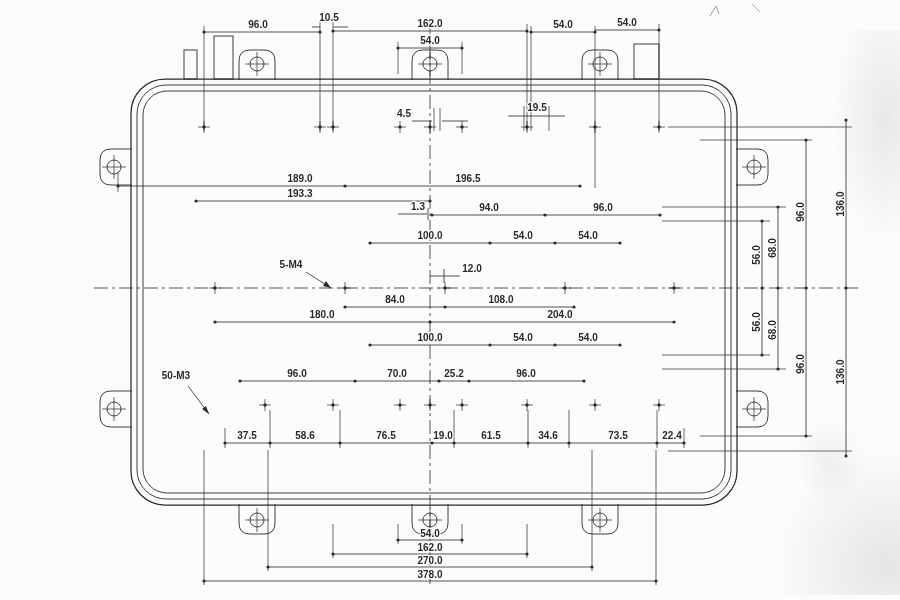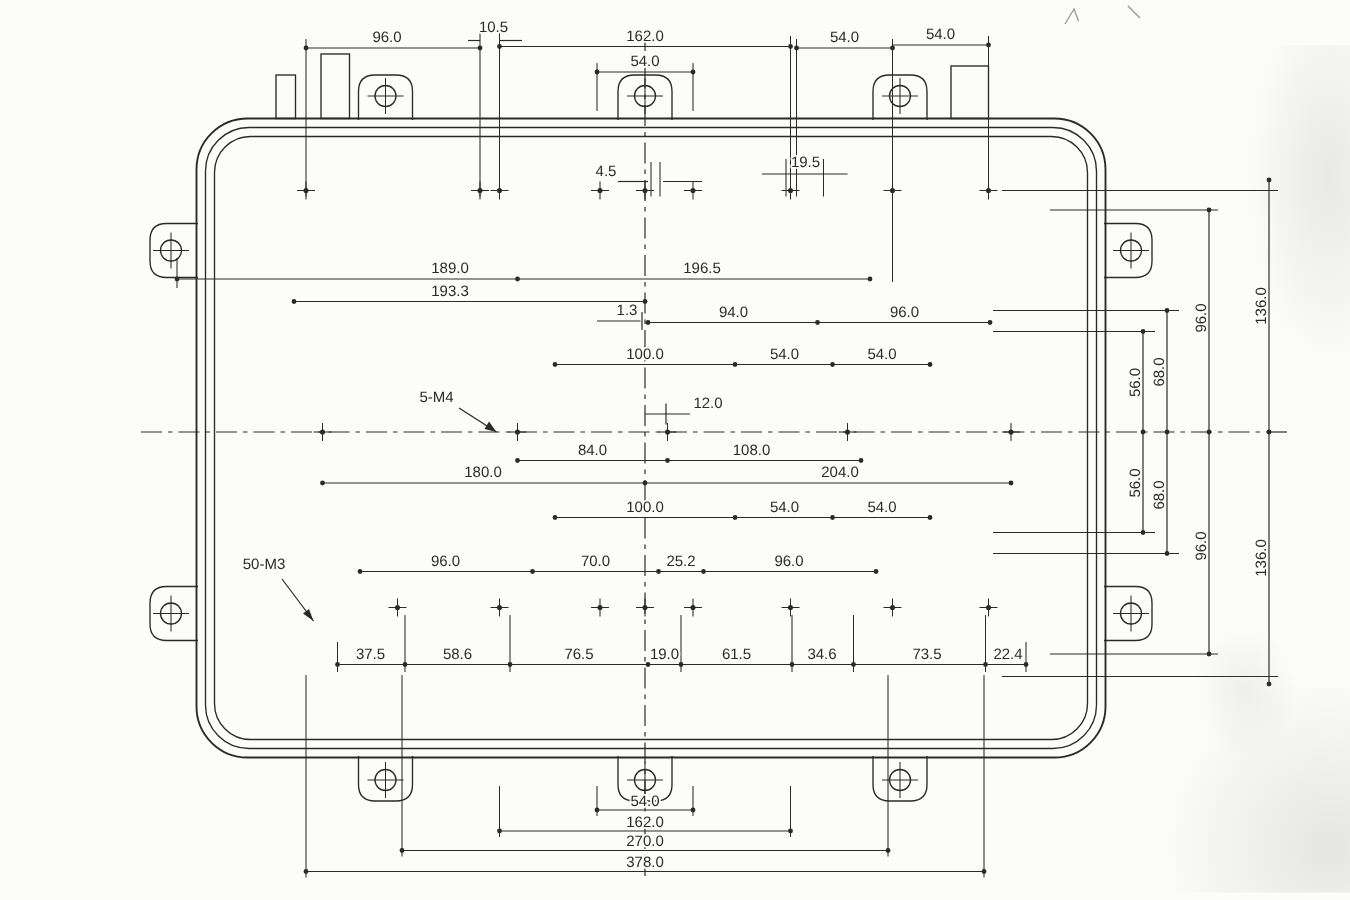--- a/index.html
+++ b/index.html
@@ -1,19 +1,19 @@
 <!DOCTYPE html>
 <html style="--ink: #2a2a2a; --bg: #fcfcfa;"><head>
 <meta charset="utf-8">
 <title>Drawing</title>
 <style>
   :root { --ink:#2a2a2a; --bg:#fcfcfa; }
   html,body { margin:0; padding:0; }
   body { width:900px; height:600px; font-family:"Liberation Sans", sans-serif; background:#fff; }
-  .stage { position:relative; width:900px; height:600px; background:var(--bg); overflow:hidden; }
+  .stage { position:relative; width:900px; height:600px; background:var(--bg); overflow:hidden;font-weight:bold; }
   svg { display:block; }
 
   .body-ln { fill:none; stroke:var(--ink); stroke-width:1.25; }
   .body-ln2 { fill:none; stroke:var(--ink); stroke-width:0.9; }
   .cl { stroke:var(--ink); stroke-width:0.8; stroke-dasharray:14 4 3 4; fill:none; }
   .clh { stroke:var(--ink); stroke-width:0.7; fill:none; }
   .ext { stroke:var(--ink); stroke-width:0.7; fill:none; }
   .dim { stroke:var(--ink); stroke-width:0.8; fill:none; }
   .arrowhead { fill:var(--ink); stroke:none; }
   #pt line { stroke:var(--ink); stroke-width:0.7; }

